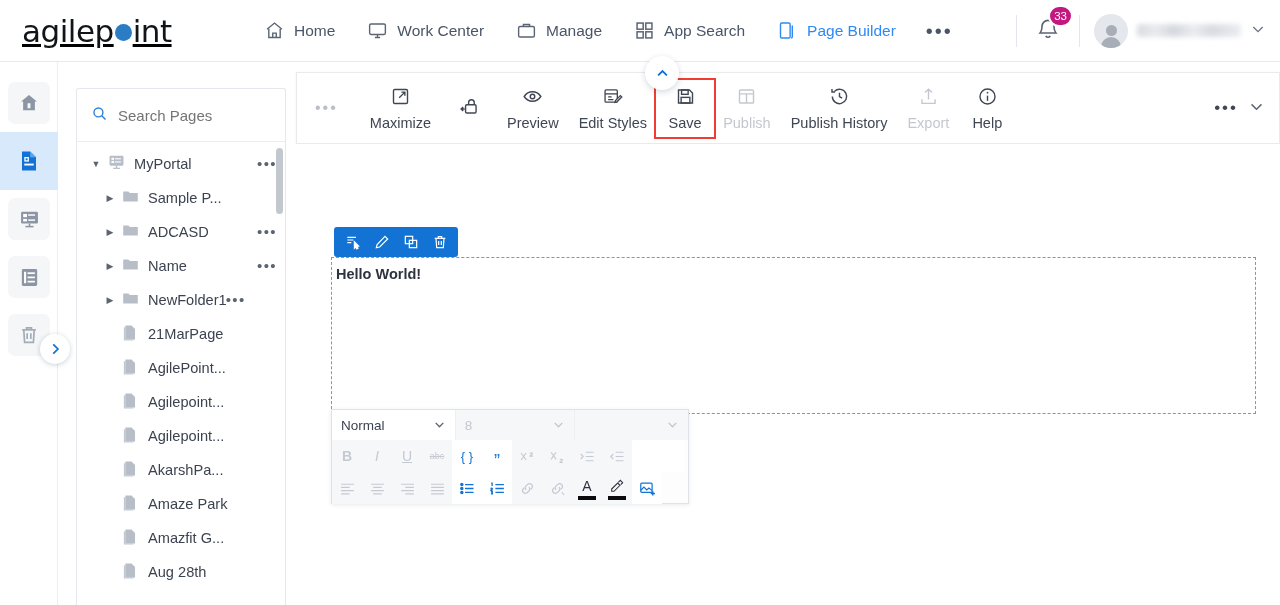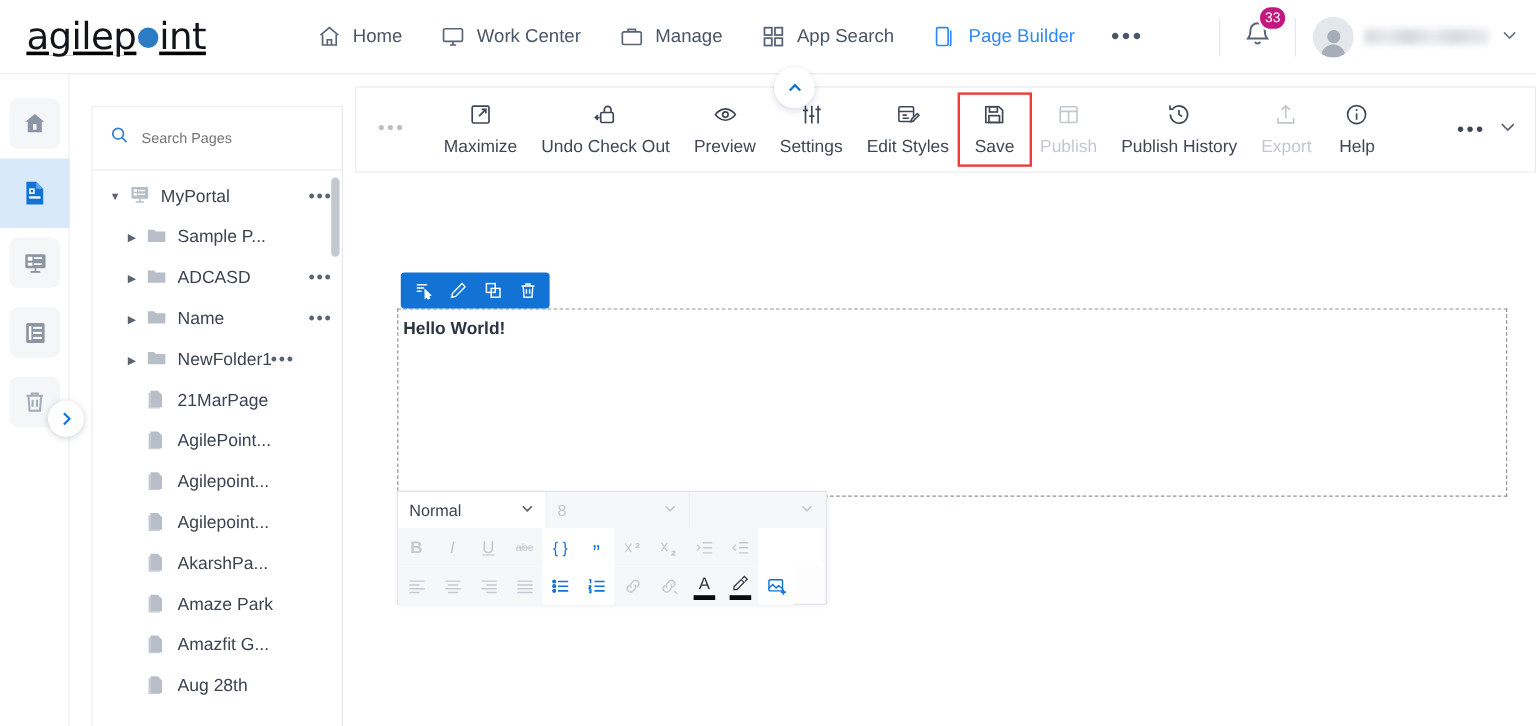--- a/index.html
+++ b/index.html
@@ -93,21 +93,21 @@
   .tree-panel {
     position: absolute; left: 76px; top: 88px; width: 210px; height: 517px;
     background: #ffffff; border: 1px solid #e4e7eb; border-bottom: none;
     border-radius: 3px 3px 0 0;
   }
   .search-row {
     height: 53px; display: flex; align-items: center; padding: 0 14px; gap: 10px;
     border-bottom: 1px solid #ebedf0;
   }
   .search-input {
-    border: none; outline: none; font-size: 12px; color: #8b919b;
+    border: none; outline: none; font-size: 15px; color: #8b919b;
     font-family: "Liberation Sans", sans-serif; background: transparent; width: 150px;
   }
   .tree-scroll {
     position: relative; height: 463px; overflow: hidden; padding-top: 5px;
   }
   .tree-row {
     display: flex; align-items: center; height: 34px; cursor: pointer;
     padding-right: 8px; font-size: 14.6px; color: #3c4350;
   }
   .caret {
@@ -558,42 +558,32 @@
 
 
     <div class="tbtn">
       <span>
         <svg width="21" height="21" viewBox="0 0 24 24" fill="none" stroke="#3f4654" stroke-width="1.6">
           <rect x="7.5" y="10" width="12" height="9.5" rx="1.4"></rect>
           <path d="M11 10V7.4a3.2 3.2 0 0 1 6.4 0V10"></path>
           <path d="M6.5 14.8H2.5M4.8 12.5 2.4 14.8l2.4 2.3"></path>
         </svg>
       </span>
-      <span>Undo Check Out</span>
     </div>
 
     <div class="tbtn">
       <span>
         <svg width="21" height="21" viewBox="0 0 24 24" fill="none" stroke="#3f4654" stroke-width="1.6">
           <path d="M2.5 12S6 6.6 12 6.6 21.5 12 21.5 12 18 17.4 12 17.4 2.5 12 2.5 12z"></path>
           <circle cx="12" cy="12" r="2.6"></circle>
         </svg>
       </span>
       <span>Preview</span>
     </div>
 
-    <div class="tbtn">
-      <span>
-        <svg width="21" height="21" viewBox="0 0 24 24" fill="none" stroke="#3f4654" stroke-width="1.6">
-          <path d="M6 3.5v17M12 3.5v17M18 3.5v17"></path>
-          <path d="M3.5 8h5M9.5 13.5h5M15.5 7h5"></path>
-        </svg>
-      </span>
-      <span>Settings</span>
-    </div>
 
     <div class="tbtn">
       <span>
         <svg width="21" height="21" viewBox="0 0 24 24" fill="none" stroke="#3f4654" stroke-width="1.5">
           <rect x="3.5" y="4.5" width="14" height="14" rx="1.2"></rect>
           <path d="M3.5 9h14"></path>
             <path d="M7 12.5h4M7 15.5h6"></path>
           <path d="M15.5 16.5 21 11l1.6 1.6-5.5 5.5-2.2.6z" fill="#fff"></path>
         </svg>
       </span>

